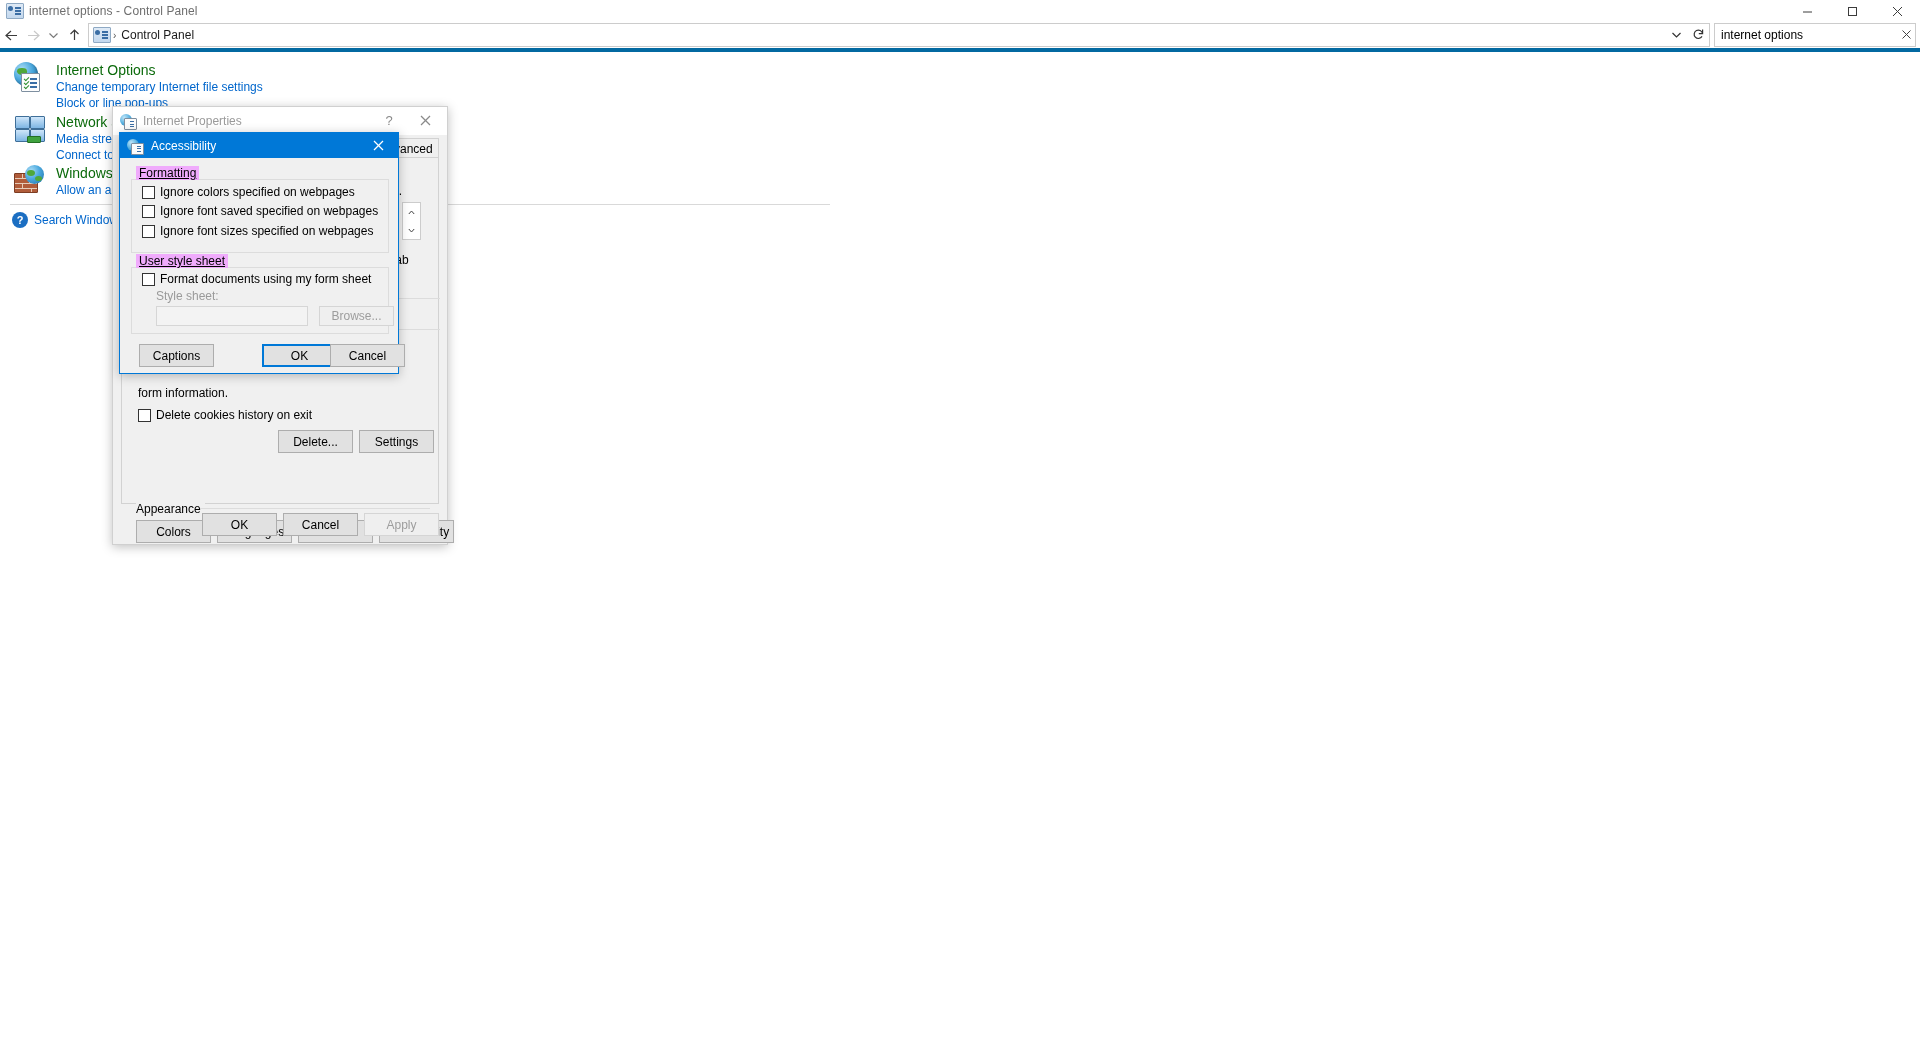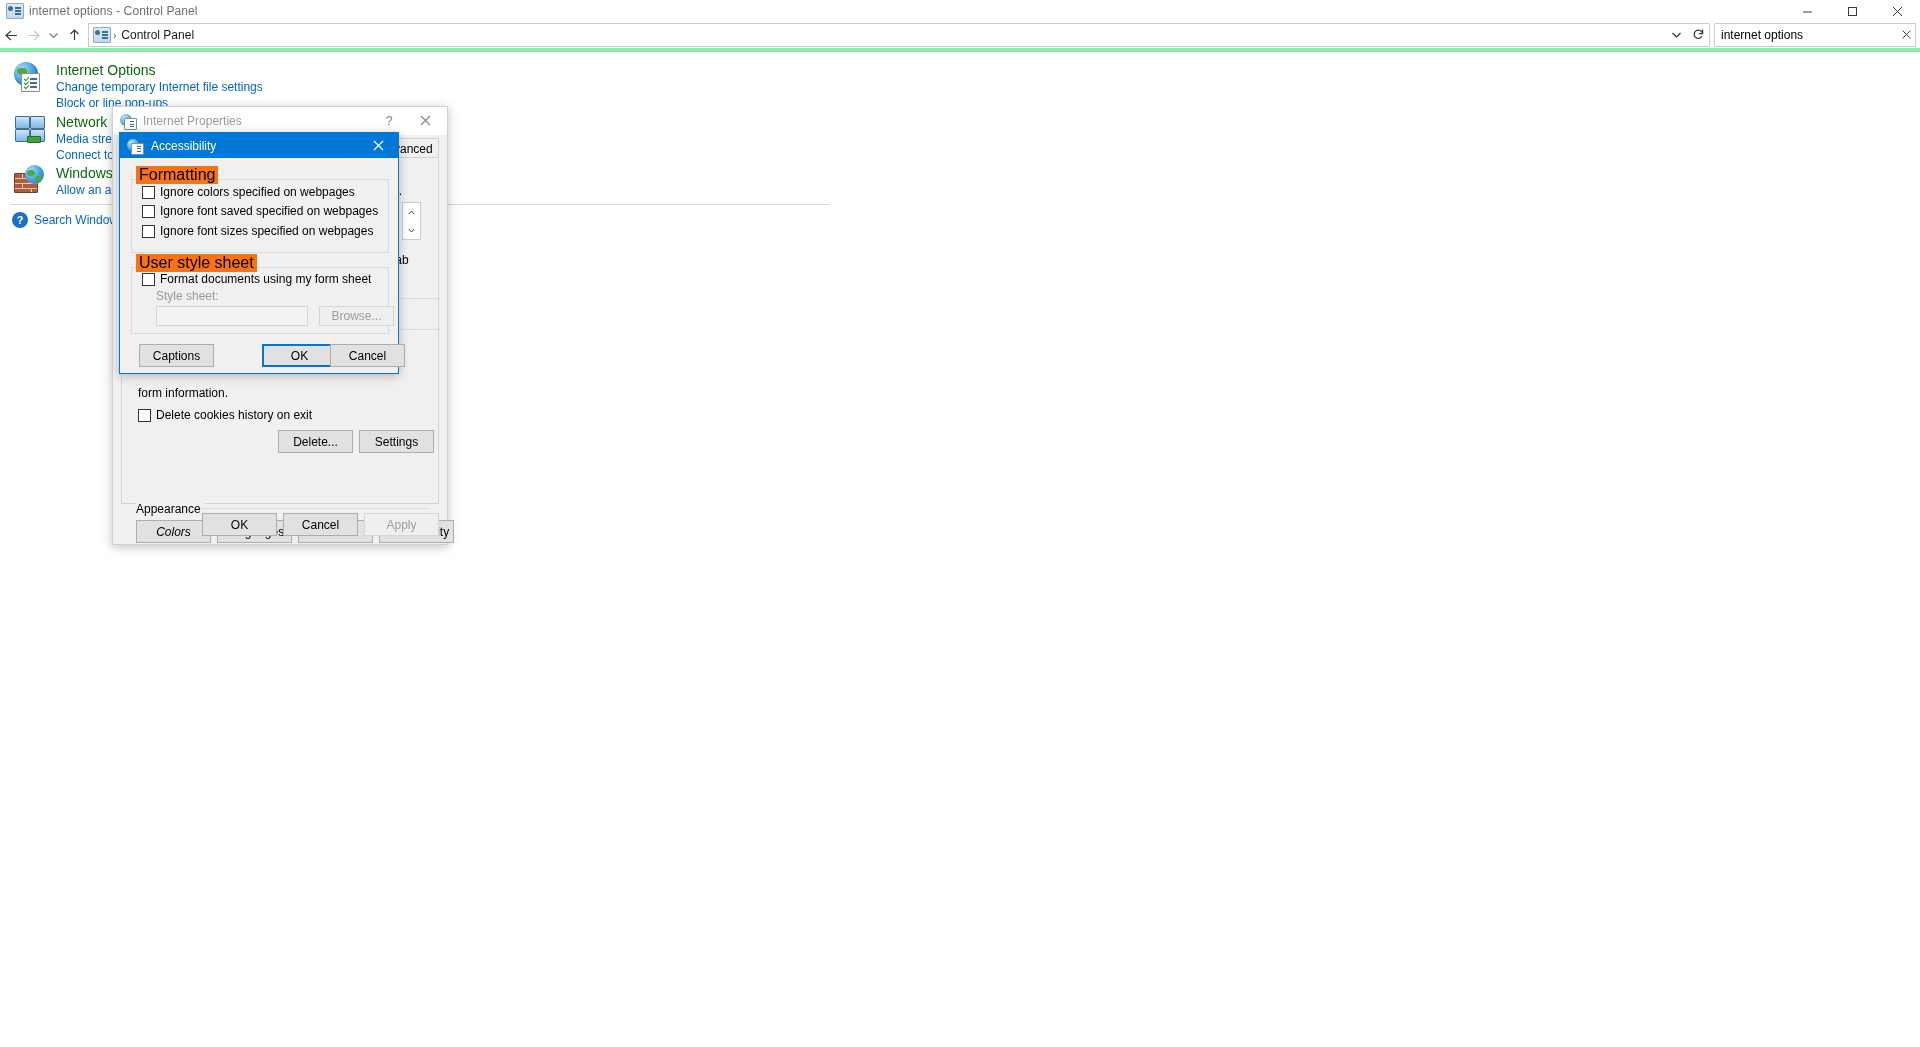--- a/index.html
+++ b/index.html
@@ -7,21 +7,21 @@
     width: 1920px; height: 1047px;
     overflow: hidden;
     background: #ffffff;
     font-family: "Liberation Sans", sans-serif;
     -webkit-font-smoothing: antialiased;
   }
 
   
   .explorer {
     position: absolute; inset: 0;
-    background: #86efac;
+    background: #0369a1;
     padding-left: 28px;
   }
 
   
   .titlebar {
     position: absolute; top: 0; left: 0; right: 0; height: 22px;
     background: #ffffff;
     border-bottom: 1px solid #ffffff;
     display: flex; align-items: center;
   }
@@ -411,23 +411,24 @@
     display: flex; align-items: center; justify-content: center;
     color: #ffffff;
   }
 
   .groupbox {
     position: absolute;
     border: 1px solid #dcdcdc;
   }
   .groupbox-title {
     position: absolute;
-    font-size: 16px; color: #000;
-    background: #f97316;
+    font-size: 12px; color: #000;
+    background: #f0abfc;
     padding: 0 3px;
+    text-decoration: underline;
   }
 
   .txtfield {
     height: 20px;
     border: 1px solid #d6d6d6;
     background: #f3f3f3;
     box-sizing: border-box;
   }
   .small-label {
     font-size: 12px; color: #9a9a9a;
@@ -662,21 +663,21 @@
 
     <div style="position:absolute; left:156px; top:272px; display:flex; gap:6px;">
       <div class="btn" style="width:66px;">Delete...</div>
       <div class="btn" style="width:66px;">Settings</div>
     </div>
 
     <div class="ip-group-label" style="left:14px; top:344px;">Appearance</div>
     <div class="ip-group-line" style="left:78px; top:350px; right:8px;"></div>
 
     <div style="position:absolute; left:14px; top:362px; display:flex; gap:6px;">
-      <div class="btn" style="width:67px;font-style:italic;">Colors</div>
+      <div class="btn" style="width:67px;">Colors</div>
       <div class="btn" style="width:67px;">Languages</div>
       <div class="btn" style="width:67px;">Fonts</div>
       <div class="btn" style="width:67px;">Accessibility</div>
     </div>
   </div>
 
   <div class="ip-footer">
     <div class="btn" style="width:62px;">OK</div>
     <div class="btn" style="width:62px;">Cancel</div>
     <div class="btn disabled" style="width:62px;">Apply</div>

